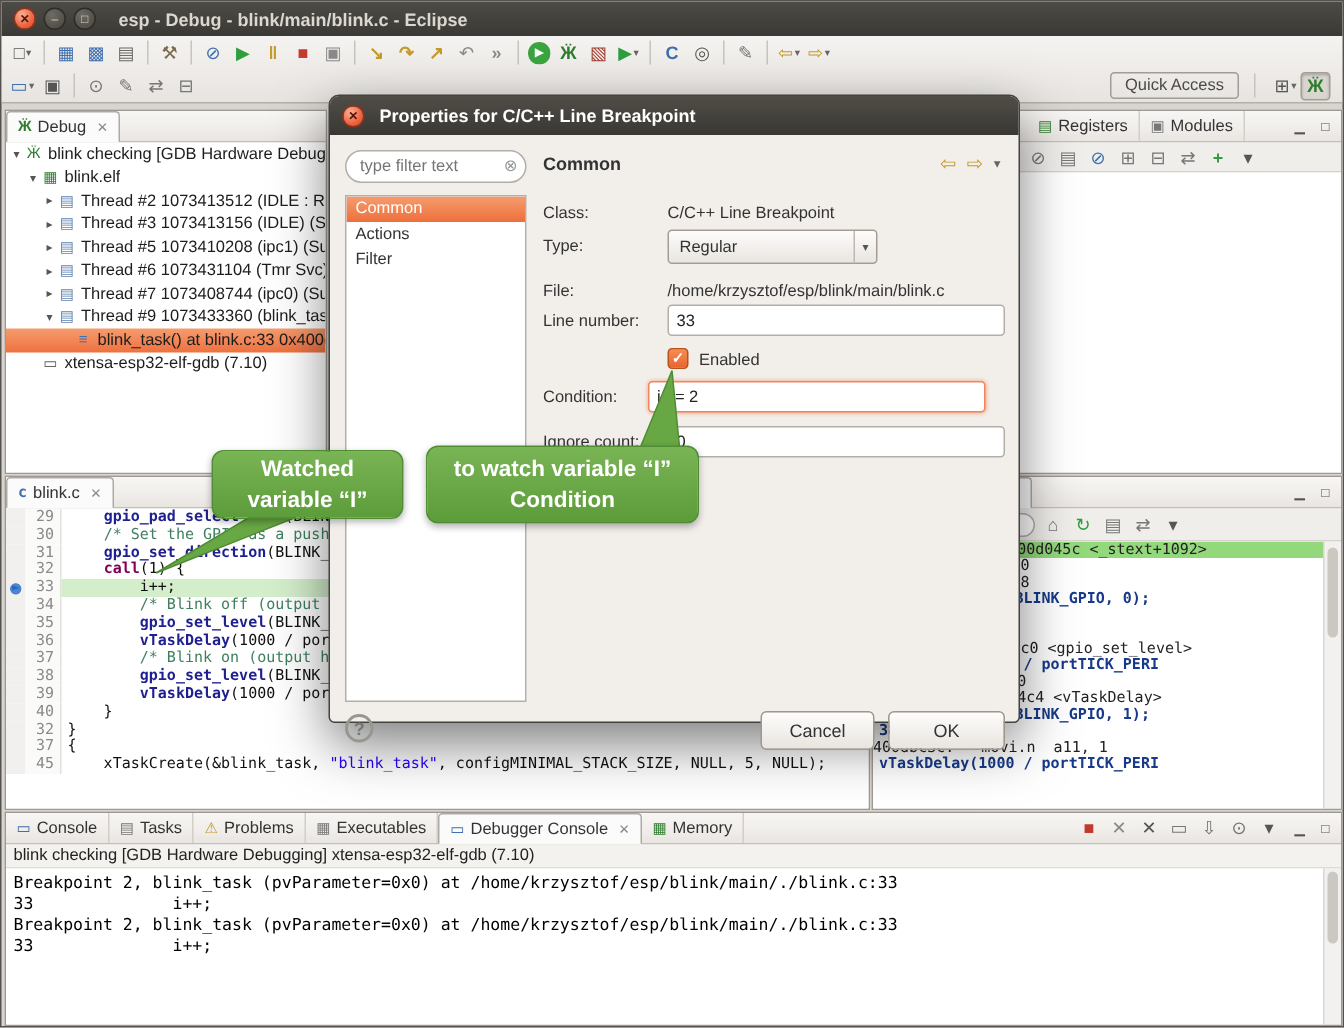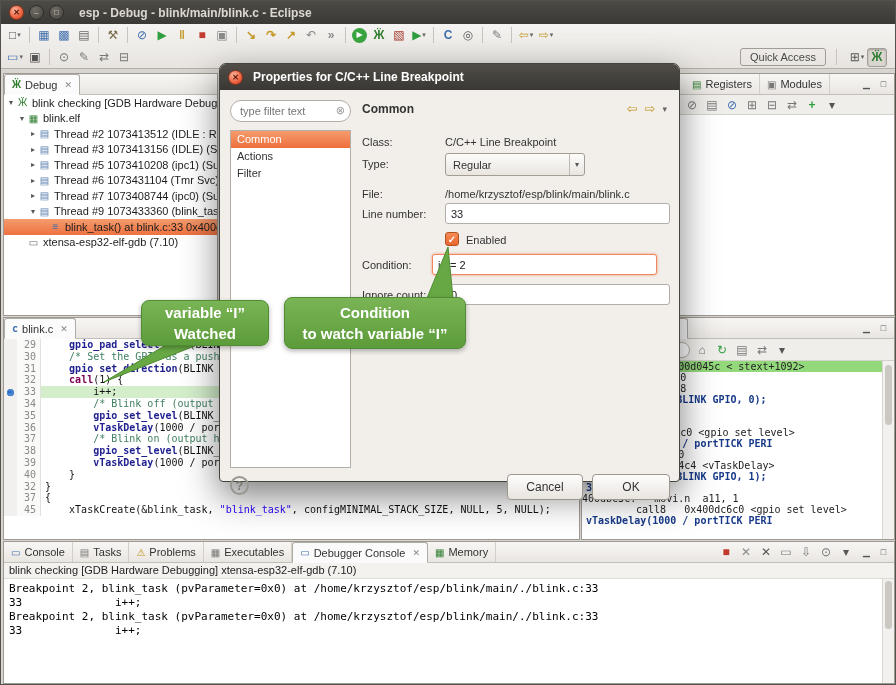--- a/index.html
+++ b/index.html
@@ -447,21 +447,20 @@
         <div class="drow src" style="padding-left: 4px;">gpio_set_level(BLINK_GPIO, 0);</div>
         <div class="drow" style="padding-left: 14px;">i.n   a11, 0</div>
         <div class="drow" style="padding-left: 14px;">i.n   a10, 4</div>
         <div class="drow" style="padding-left: 14px;">l8    0x400dc6c0 &lt;gpio_set_level&gt;</div>
         <div class="drow src" style="padding-left: 4px;">vTaskDelay(1000 / portTICK_PERI</div>
         <div class="drow" style="padding-left: 54px;">a10, 100</div>
         <div class="drow" style="padding-left: 54px;">0x400844c4 &lt;vTaskDelay&gt;</div>
         <div class="drow src" style="padding-left: 4px;">gpio_set_level(BLINK_GPIO, 1);</div>
         <div class="drow src" style="padding-left: 4px;">38</div>
         <div class="drow" style="padding-left: 0px;">400dbc3c:   movi.n  a11, 1</div>
-        <div class="drow" style="padding-left: 54px;">call8   0x400dc6c0 &lt;gpio_set_level&gt;</div>
         <div class="drow src" style="padding-left: 4px;">vTaskDelay(1000 / portTICK_PERI</div>
       </div>
     <div class="vsb" style="right:0;top:43px;bottom:0">
       <div class="thumb" style="top:4px;height:60px"></div>
     </div>
   </div>
 
   <div class="panel" id="p-console">
     <div class="phead">
       <div id="bottom-tabs">
@@ -584,25 +583,25 @@
       <div class="abs help-circ" style="left:10px;top:386px">?</div>
       <div class="abs dbtn" style="left:287px;top:384px;width:76px">Cancel</div>
       <div class="abs dbtn" style="left:372px;top:384px;width:78px">OK</div>
     </div>
   </div>
 
   <svg class="tail" style="left:95px;top:340px" width="120" height="50">
     <polygon points="70,4 101,4 8,41" fill="#68a844" stroke="#4f8c33" stroke-width="1"></polygon>
   </svg>
   <div class="callout" style="left:140px;top:299px;width:128px;height:46px">
+    <span>Watched</span>
     <span>variable “I”</span>
-    <span>Watched</span>
   </div>
 
   <svg class="tail" style="left:415px;top:240px" width="50" height="62">
     <polygon points="11,57 37,57 32,6" fill="#68a844" stroke="#4f8c33" stroke-width="1"></polygon>
   </svg>
   <div class="callout" style="left:283px;top:296px;width:182px;height:52px">
+    <span>to watch variable “I”</span>
     <span>Condition</span>
-    <span>to watch variable “I”</span>
   </div>
 
 </div>
 
 </body></html>

